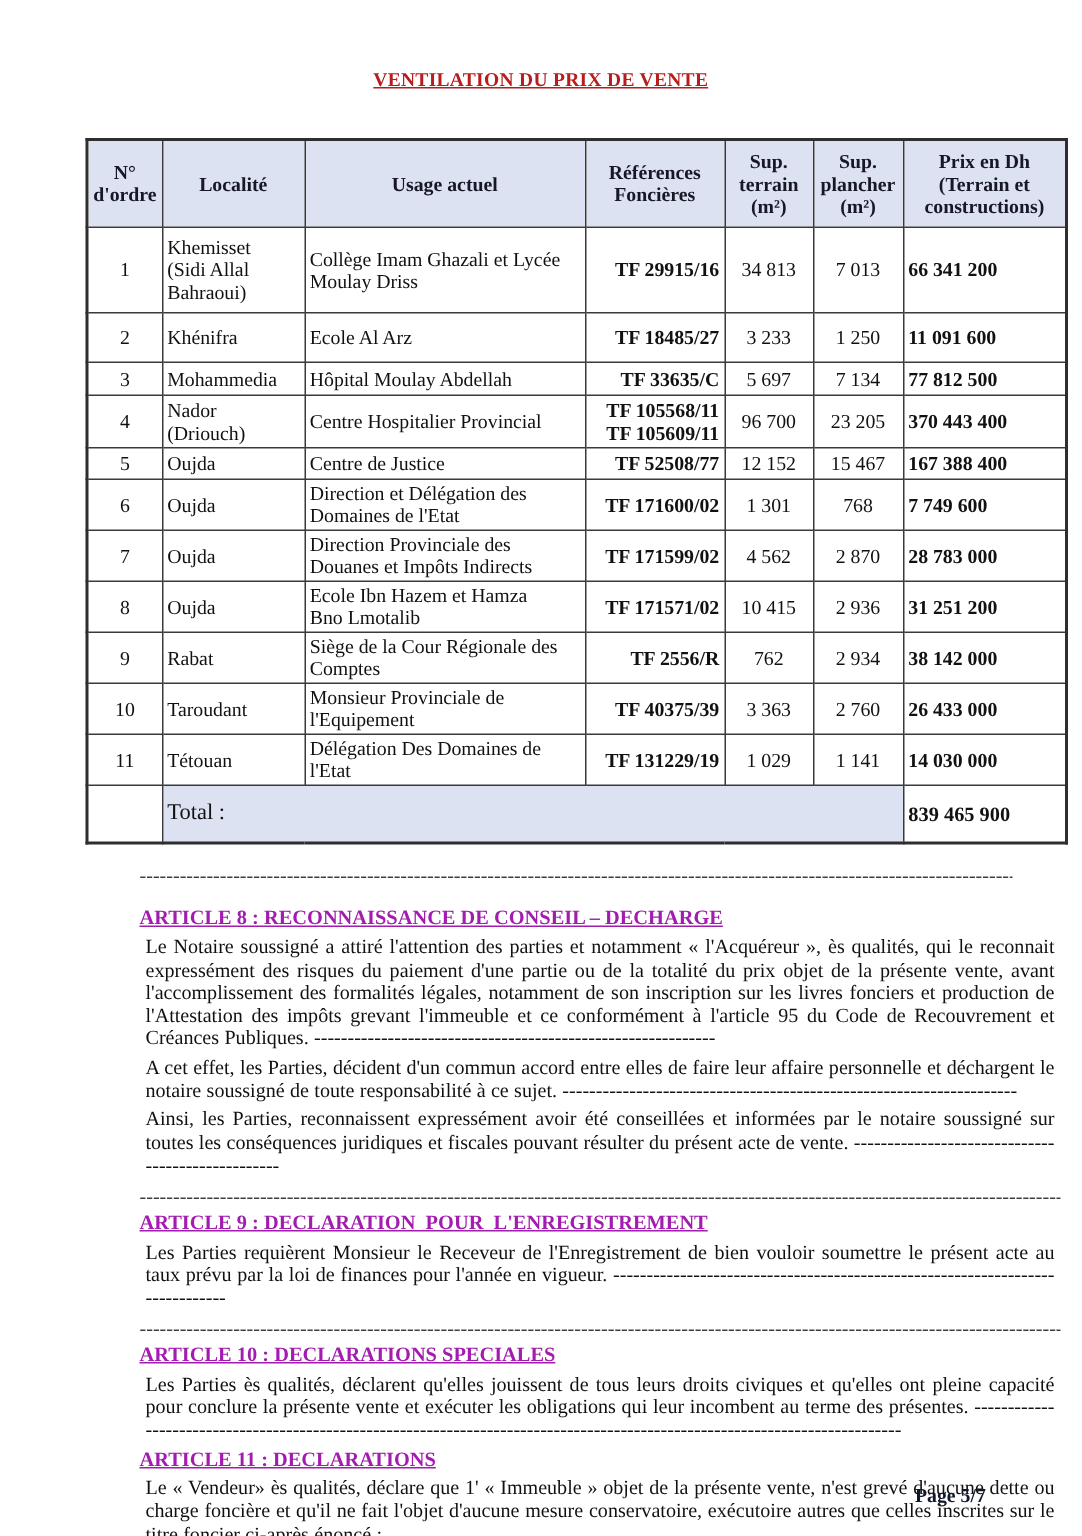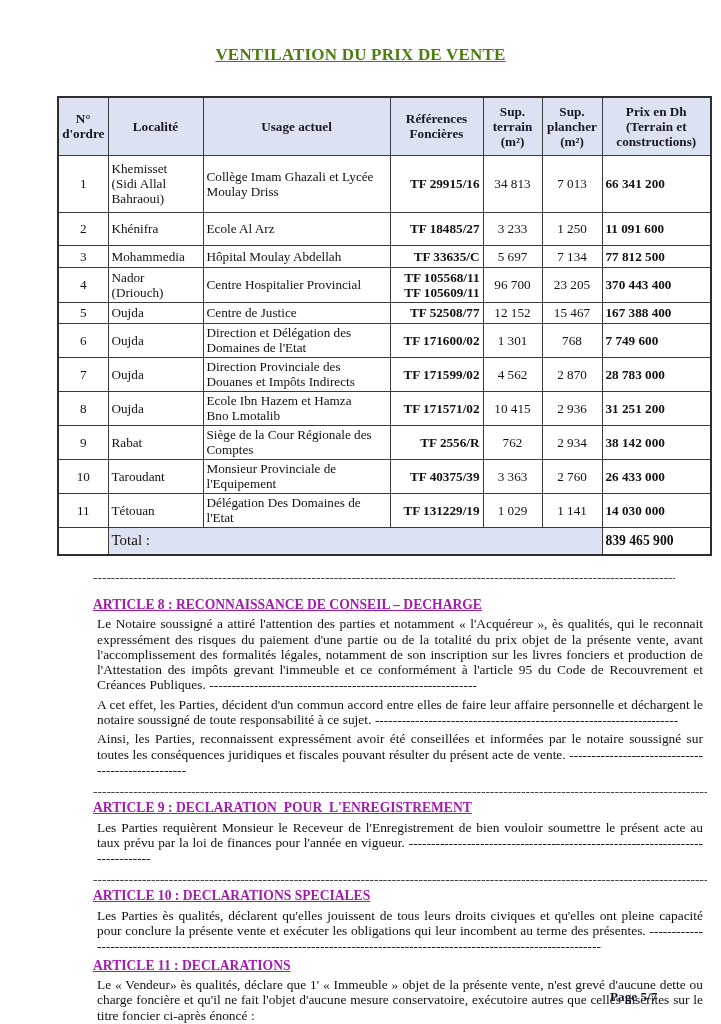--- a/index.html
+++ b/index.html
@@ -8,25 +8,25 @@
     width:721px;height:1024px;
     background:#ffffff;
     overflow:hidden;
     font-family:"Liberation Serif","DejaVu Serif",serif;
     color:#111;
   }
   
   .doc-title{
     margin:45px 0 0 0;
     text-align:center;
-    font-size:17px;
+    font-size:13px;
     font-weight:bold;
     text-decoration:underline;
     letter-spacing:.2px;
-    color:#4d7c0f;
+    color:#b91c1c;
   }
   
   table.vtable{
     margin:31px 0 0 57px;
     width:653px;
     border-collapse:collapse;
     table-layout:fixed;
     border:2px solid #2e2e2e;
     font-size:13.2px;
   }
@@ -53,21 +53,21 @@
   tbody tr:nth-child(5){height:21px;}
   tbody tr:nth-child(6){height:34px;}
   tbody tr:nth-child(7),tbody tr:nth-child(8),tbody tr:nth-child(9),
   tbody tr:nth-child(10),tbody tr:nth-child(11){height:34px;}
   .c-num{text-align:center;}
   .c-loc{text-align:left;white-space:pre-line;padding-left:5px;}
   .c-usage{text-align:left;white-space:pre-line;padding-left:5px;}
   .c-ref{text-align:right;font-weight:bold;white-space:pre-line;padding-left:6px;margin-left:24px;}
   .c-sup{text-align:center;}
   .c-prix{text-align:left;font-weight:bold;padding-right:7px;}
-  tfoot tr{height:28px;}
+  tfoot tr{height:39px;}
   .total-label{
     background:var(--header-bg,#dce2f2);
     font-size:15px;
     text-align:left;
     padding-left:70px;
   }
   .total-value{font-weight:bold;font-size:13.6px;}
   
   .articles{
     margin:8px 0 0 93px;

